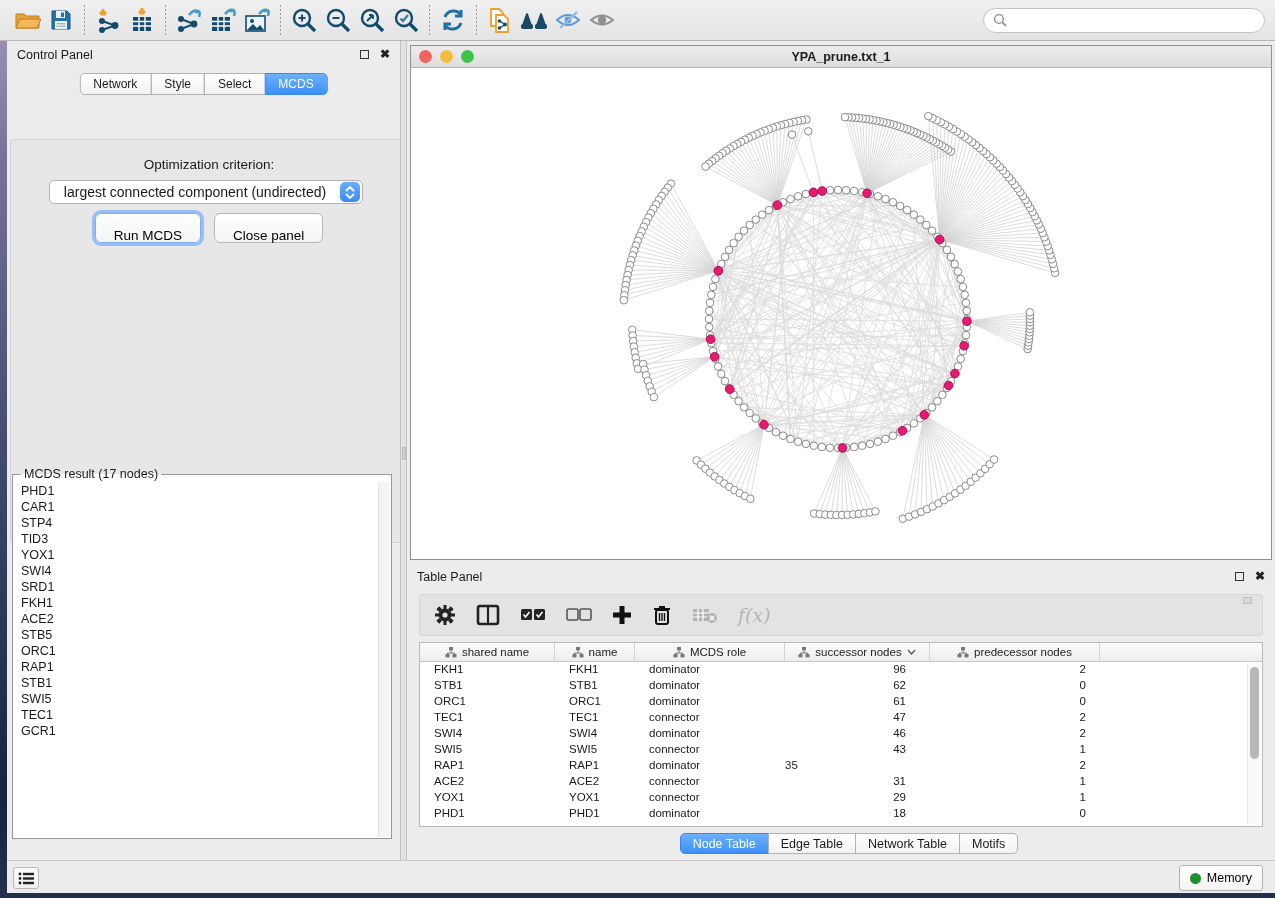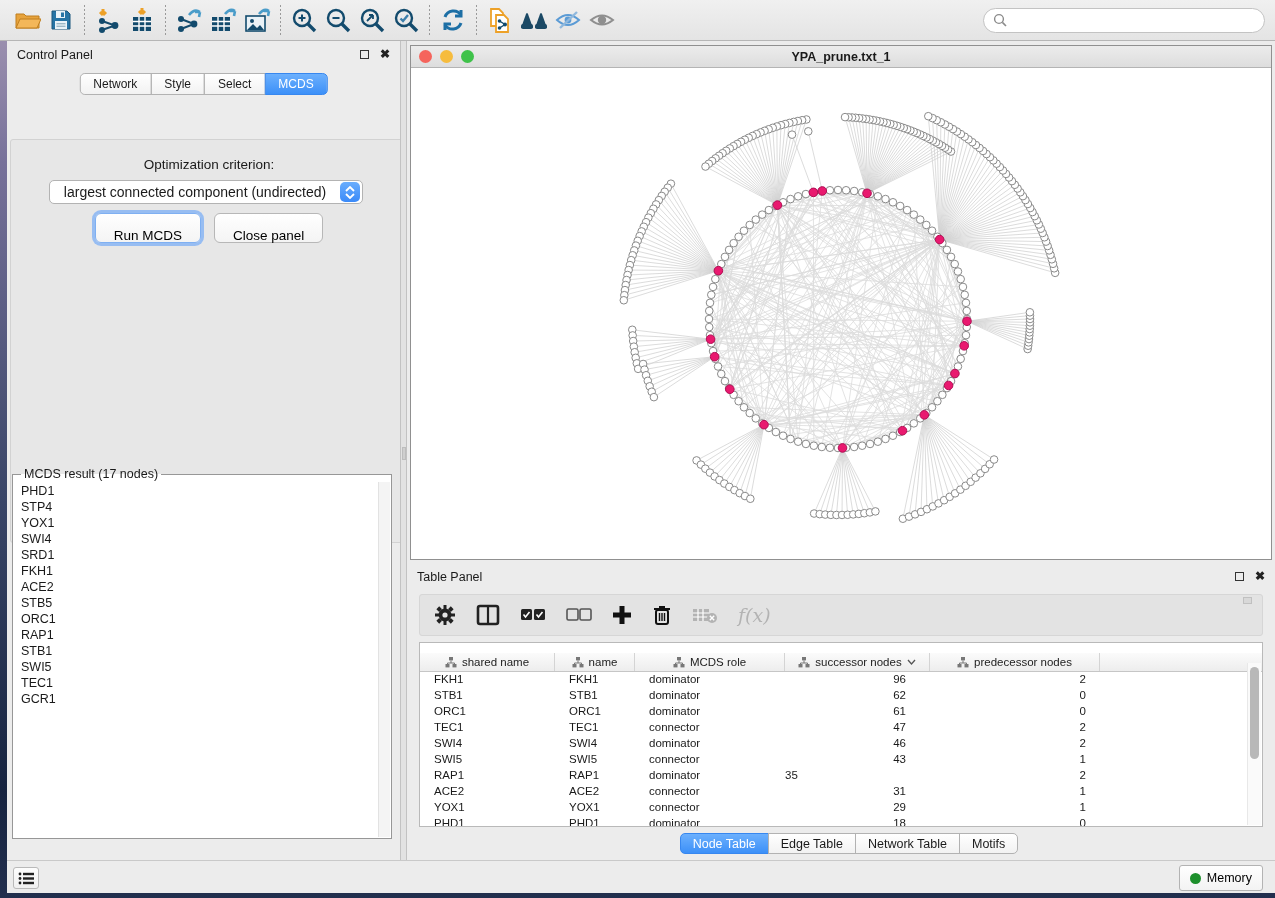--- a/index.html
+++ b/index.html
@@ -78,21 +78,21 @@
   
   .table-panel { position:absolute; left:0; top:522px; width:868px; height:297px; background:#ececec; }
   .tp-toolbar { position:absolute; left:12px; top:31px; width:844px; height:42px;
     background:#e3e3e3; border:1px solid #d6d6d6; border-radius:3px;
     display:flex; align-items:center; gap:20px; padding:0 14px; }
   .tp-btn { border:none; background:transparent; display:flex; align-items:center; cursor:pointer; }
   .fx-label { font-family:"DejaVu Serif", serif; font-style:italic; font-size:19px; color:#b3b3b3; }
   .tp-table { position:absolute; left:12px; top:79px; width:844px; height:185px; background:#fff;
     border:1px solid #b9b9b9; overflow:hidden; }
   .tp-header { display:flex; height:19px; background:linear-gradient(#fbfbfb,#ededed);
-    border-bottom:1px solid #c6c6c6;margin-top:10px; }
+    border-bottom:1px solid #c6c6c6; }
   .th-cell { display:flex; align-items:center; justify-content:center; gap:5px;
     border-right:1px solid #d4d4d4; font-size:11.5px; color:#222; position:relative; }
   .tp-row { display:flex; height:16px; font-size:11.5px; }
   .td-cell { overflow:hidden; white-space:nowrap; }
   .tp-scroll { position:absolute; right:1px; top:20px; bottom:1px; width:14px; background:#fafafa;
     border-left:1px solid #e8e8e8; }
   .tp-thumb { position:absolute; left:2px; top:4px; width:9px; height:92px; background:#b8b8b8; border-radius:5px; }
   .tp-tabs { position:absolute; left:8px; top:270px; width:100%; display:flex; justify-content:center; }
   .tp-tabs .seg { height:21px; font-size:12.5px; padding:0 12px; }
 
@@ -278,21 +278,23 @@
       </div>
       <div class="btn-row">
         <button class="mac-btn focus">Run MCDS</button>
         <button class="mac-btn">Close panel</button>
       </div>
     </div>
     <fieldset class="result-box">
       <legend>MCDS result (17 nodes)</legend>
       <div class="result-list" id="result-list">
           <div>PHD1</div>
+          <div>CAR1</div>
           <div>STP4</div>
+          <div>TID3</div>
           <div>YOX1</div>
           <div>SWI4</div>
           <div>SRD1</div>
           <div>FKH1</div>
           <div>ACE2</div>
           <div>STB5</div>
           <div>ORC1</div>
           <div>RAP1</div>
           <div>STB1</div>
           <div>SWI5</div>

